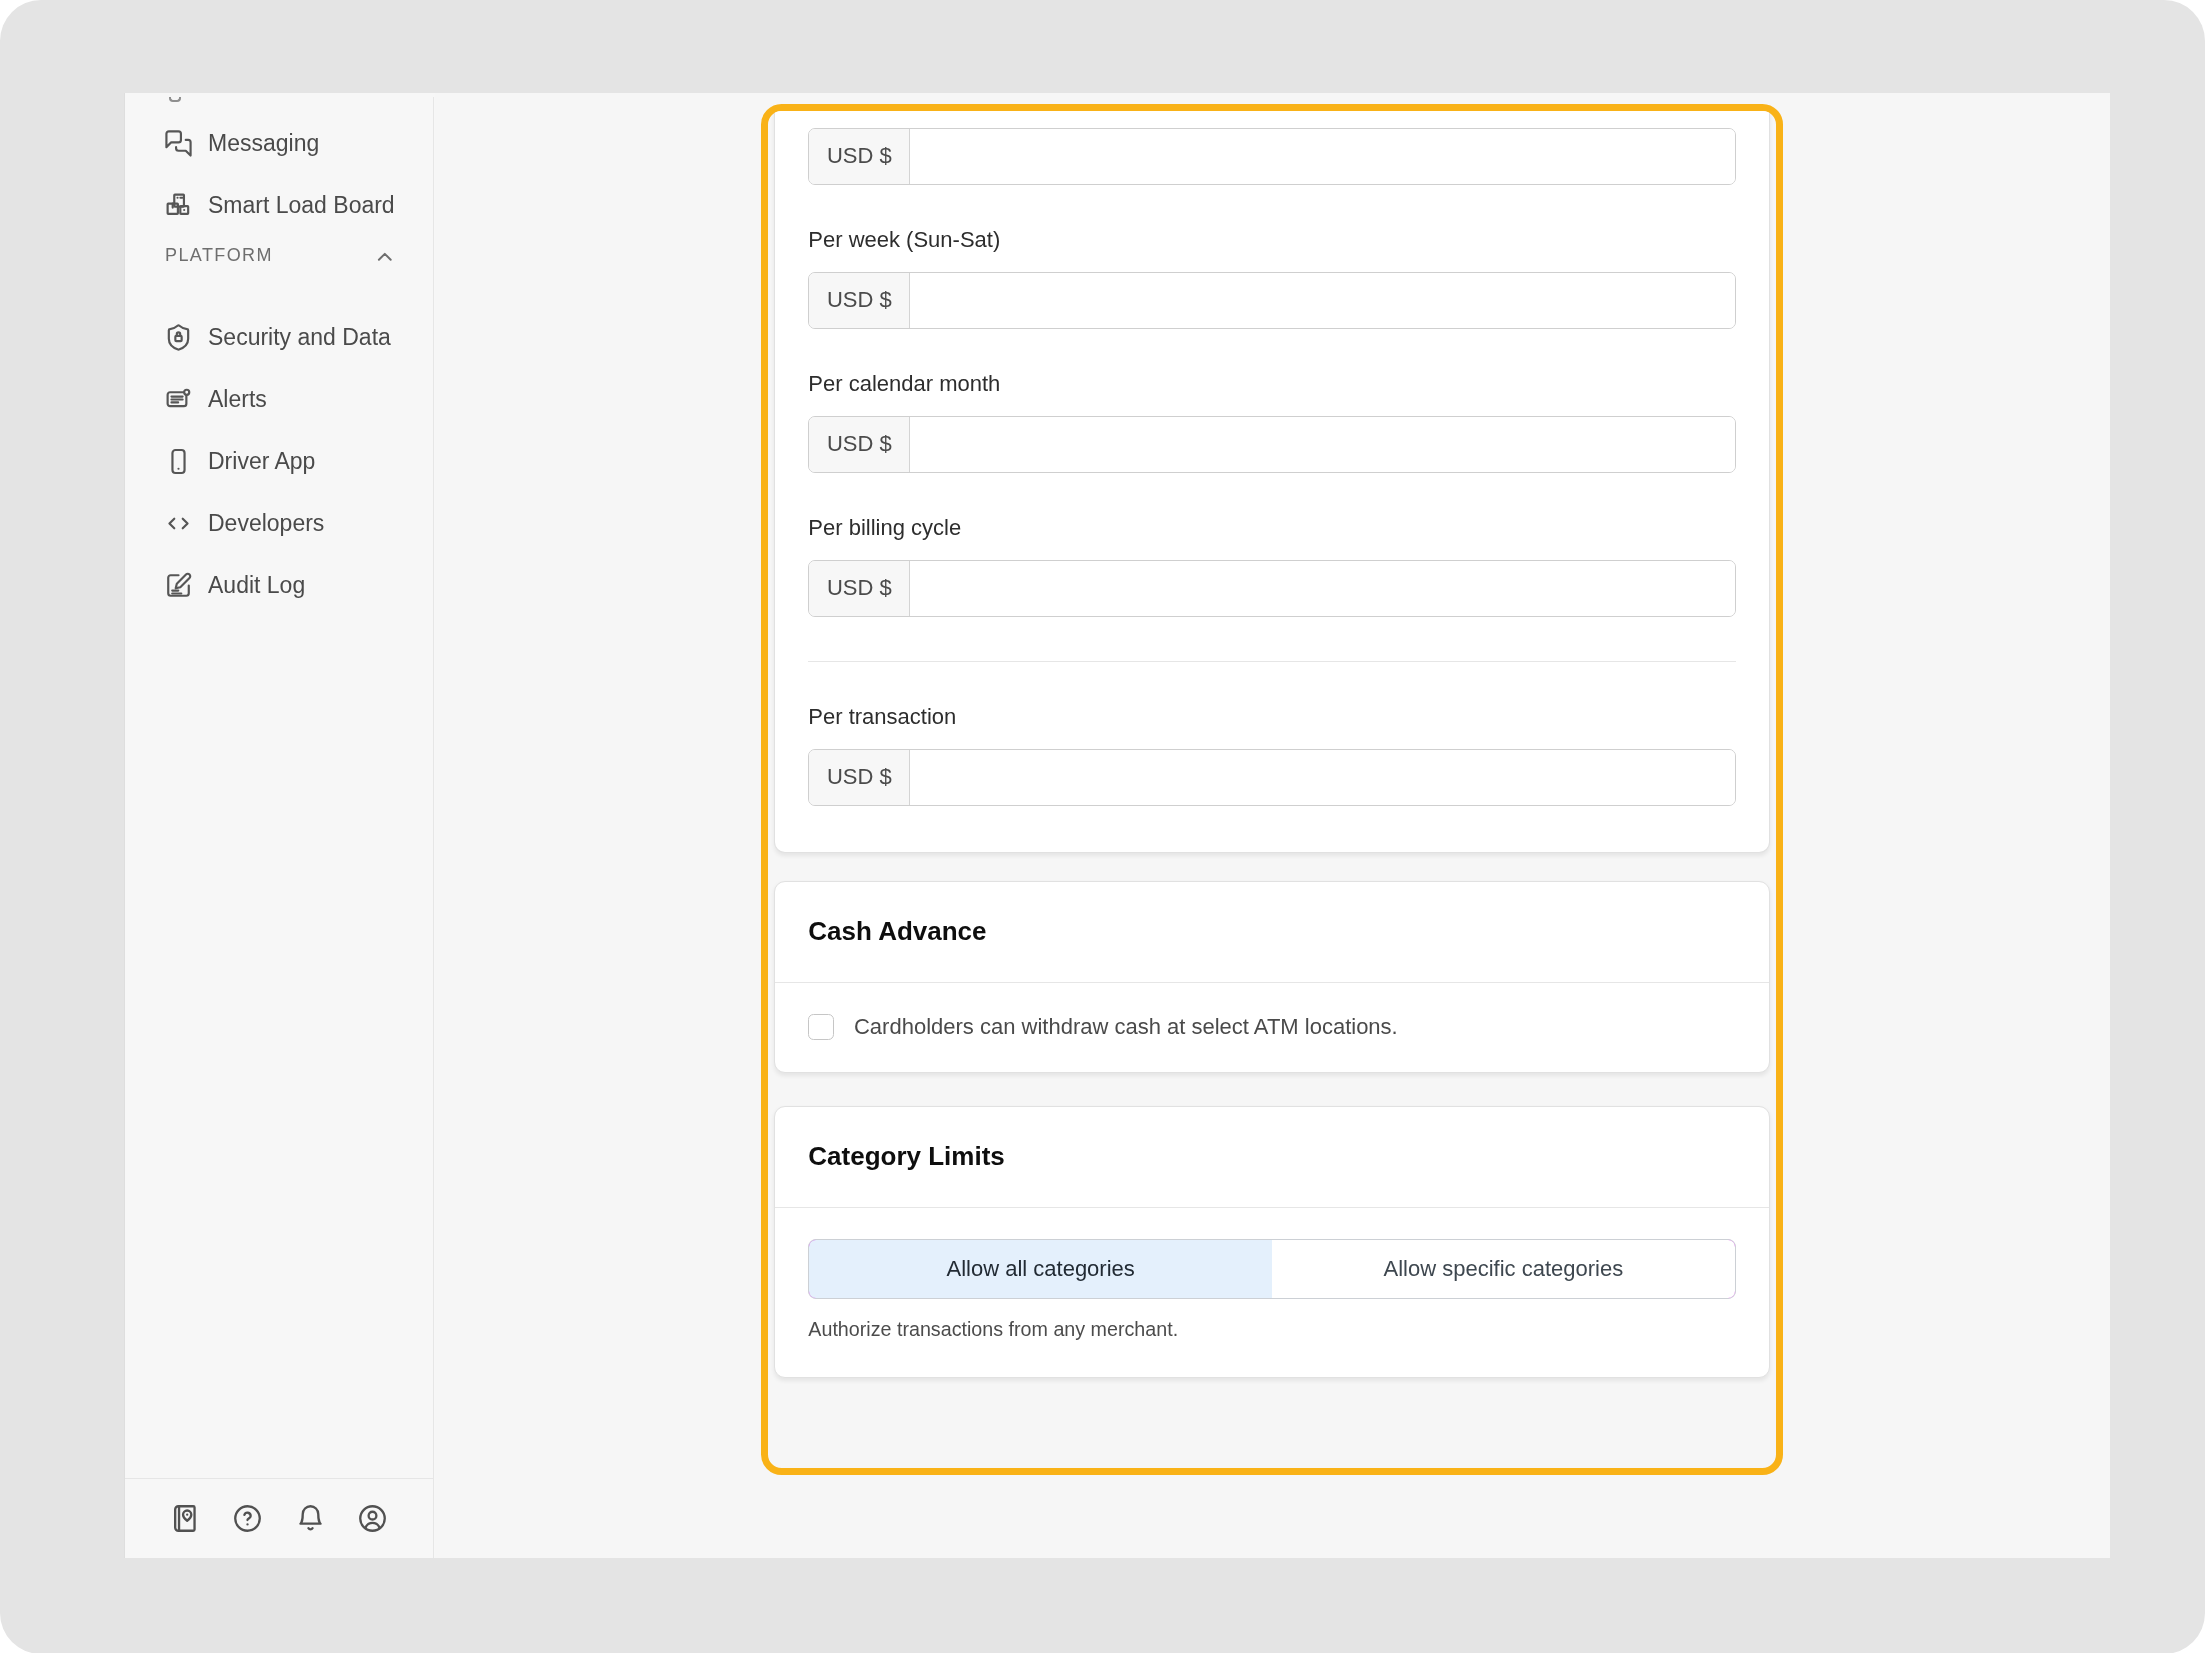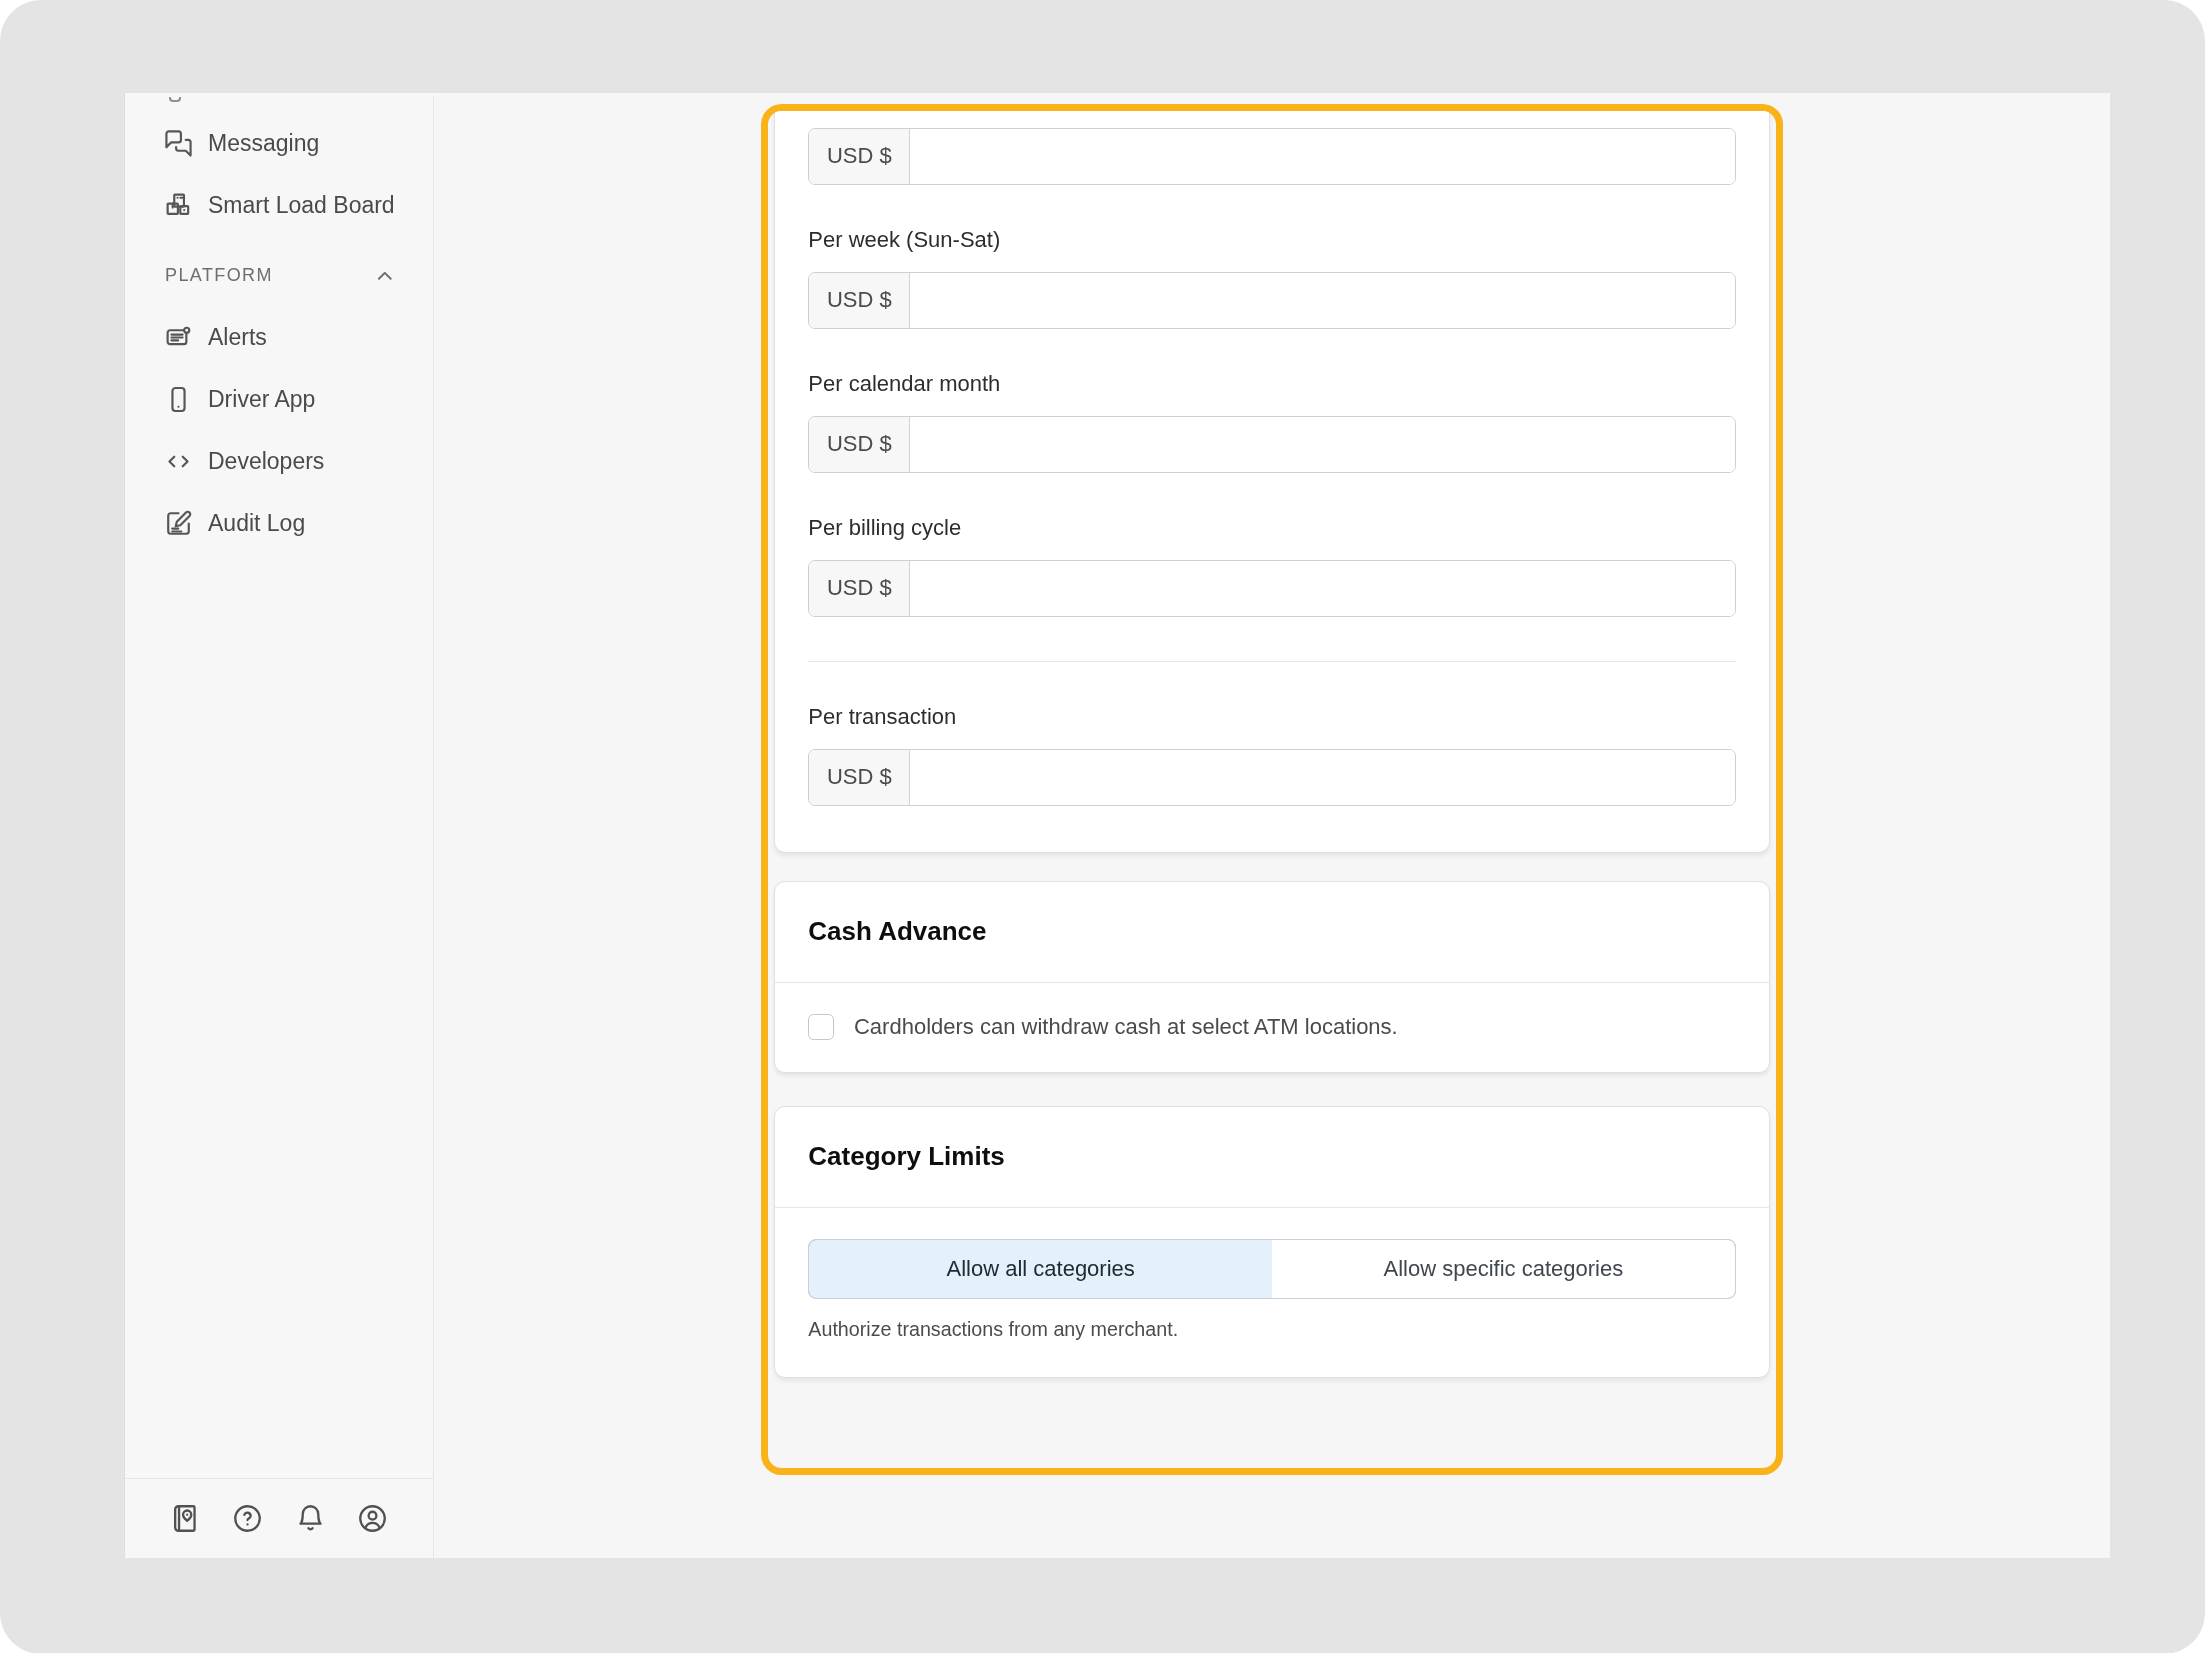--- a/index.html
+++ b/index.html
@@ -11,21 +11,21 @@
   
   .window { position:absolute; left:124px; top:93px; width:1986px; height:1465px;
             background:#f7f7f7; border-left:1.6px solid #dedede; }
 
   
   .sidebar { position:absolute; left:0; top:4px; bottom:0; width:309px; border-right:1.6px solid #e6e6e6; }
   .nav { position:absolute; top:15.8px; left:0; right:0; }
   .nav-item { height:62px; display:flex; align-items:center; padding-left:39px; gap:15px;
               color:#4a4a4a; font-size:23px; cursor:default; }
   .icon { width:29px; height:29px; color:#565656; flex:0 0 auto; display:block; }
-  .section-header { height:62px; margin-top:7.9px; display:flex; align-items:center; justify-content:space-between;
+  .section-header { height:62px; margin-top:7.9px; display:flex; justify-content:space-between;
                     padding-left:40px; padding-right:36px; color:#6e6e6e; font-size:18px; letter-spacing:1.4px; }
   .section-header .icon { width:23.6px; height:23.6px; color:#6e6e6e; }
   .icon-fragment { position:absolute; top:0; left:44px; width:11.8px; height:4.7px;
                    border:2.4px solid #8f8f8f; border-top:none; border-radius:0 0 3.9px 3.9px; }
   .sidebar-footer { position:absolute; left:0; right:0; bottom:0; height:80px; border-top:1.6px solid #e6e6e6;
                     display:flex; align-items:center; justify-content:space-evenly; padding:0 14px; }
   .sidebar-footer .icon { width:31px; height:31px; color:#515151; }
 
   
   .main { position:absolute; left:310px; top:0; right:0; bottom:0; background:#f6f6f6; }
@@ -95,20 +95,28 @@
           <span>Smart Load Board</span>
         </div>
 
         <div class="section-header">
           <span>PLATFORM</span>
           <svg class="icon" viewBox="0 0 24 24" fill="none" stroke="currentColor" stroke-width="2" stroke-linecap="round" stroke-linejoin="round">
             <path d="M6 15l6-6 6 6"></path>
           </svg>
         </div>
 
+        <div class="nav-item">
+          <svg class="icon" viewBox="0 0 24 24" fill="none" stroke="currentColor" stroke-width="1.8" stroke-linecap="round" stroke-linejoin="round">
+            <path d="M20 13c0 5-3.5 7.5-7.66 8.95a1 1 0 0 1-.67-.01C7.5 20.5 4 18 4 13V6a1 1 0 0 1 1-1c2 0 4.5-1.2 6.24-2.72a1.17 1.17 0 0 1 1.52 0C14.51 3.81 17 5 19 5a1 1 0 0 1 1 1z"></path>
+            <rect x="9.4" y="10.6" width="5.2" height="4.4" rx="0.8"></rect>
+            <path d="M10.6 10.6V9.2a1.4 1.4 0 0 1 2.8 0v1.4"></path>
+          </svg>
+          <span>Security and Data</span>
+        </div>
 
         <div class="nav-item">
           <svg class="icon" viewBox="0 0 24 24" fill="none" stroke="currentColor" stroke-width="1.8" stroke-linecap="round" stroke-linejoin="round">
             <rect x="3" y="6" width="15.5" height="11.5" rx="2"></rect>
             <path d="M6.2 9.6h9.2M6.2 12h9.2M6.2 14.4h5.5"></path>
             <circle cx="18.8" cy="6" r="2.1" fill="#f7f7f7"></circle>
           </svg>
           <span>Alerts</span>
         </div>
 

